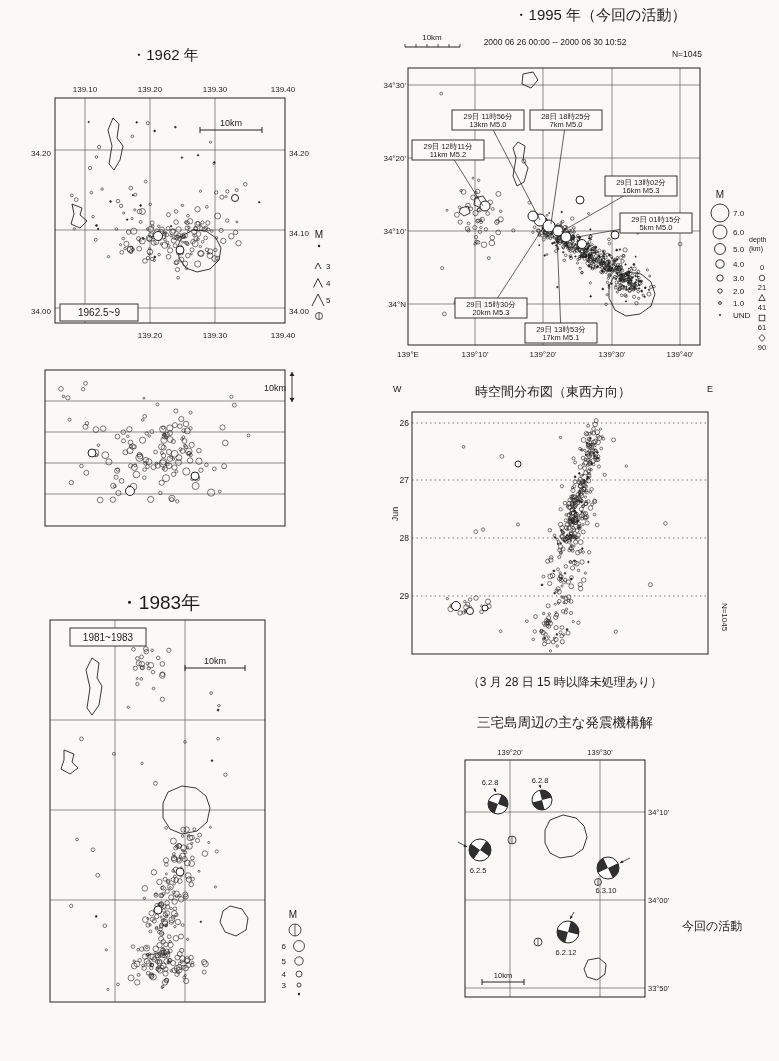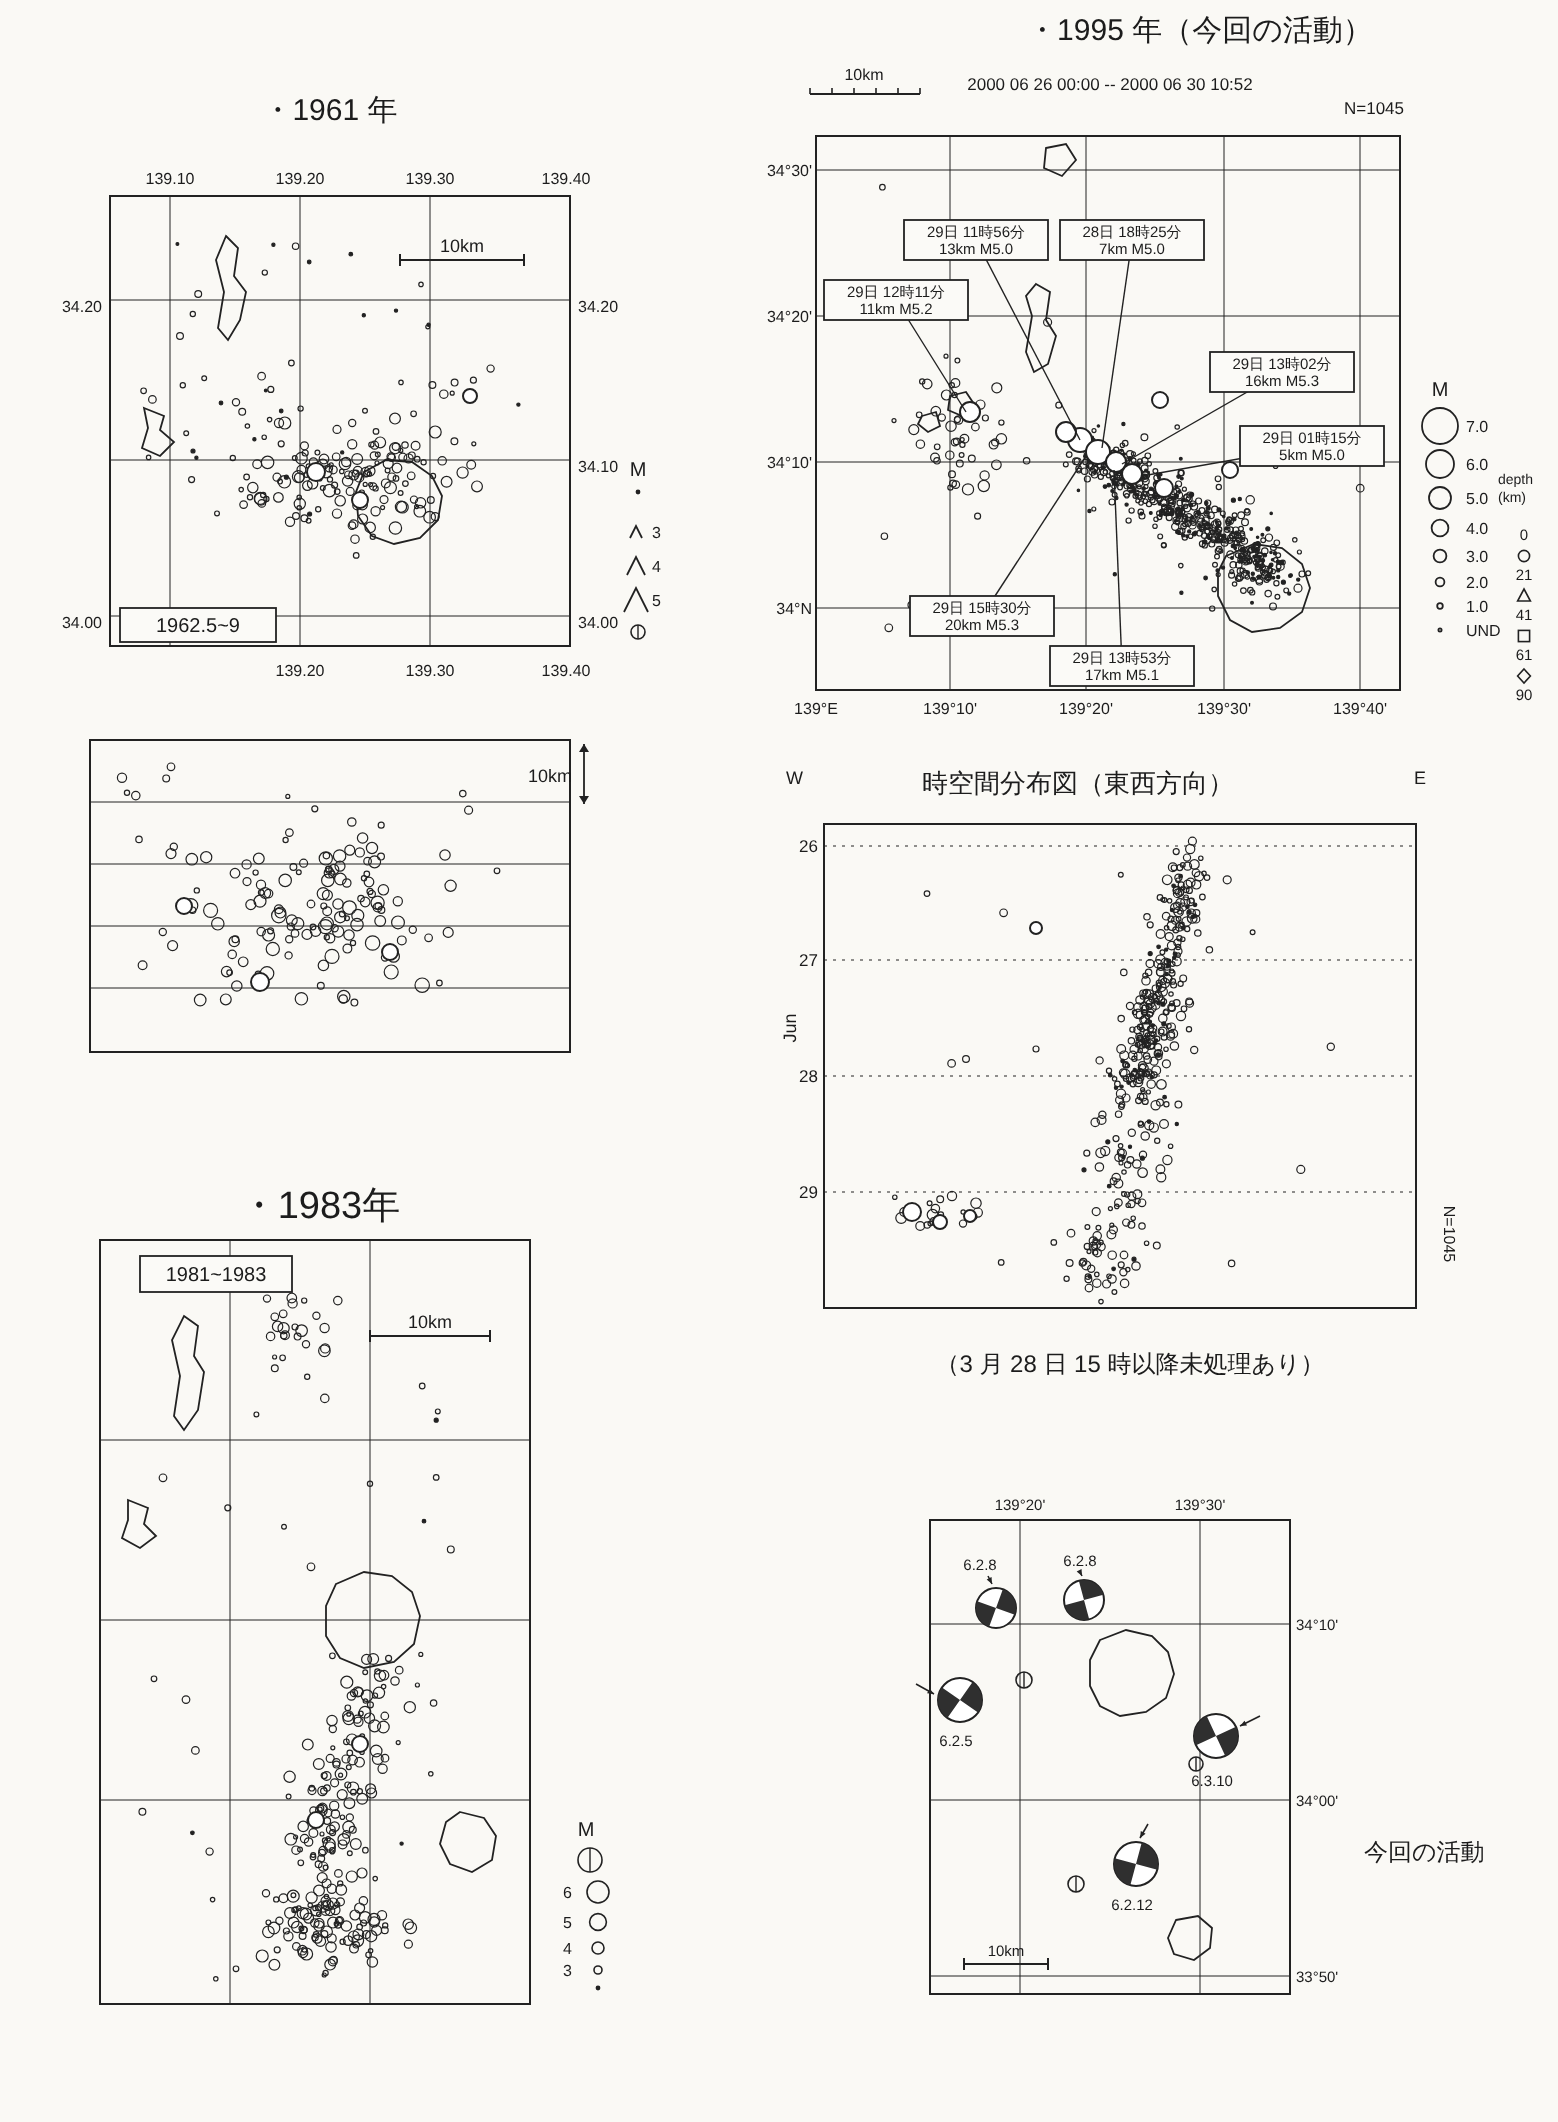--- a/index.html
+++ b/index.html
@@ -7,21 +7,21 @@
         font-family:"Liberation Sans","DejaVu Sans",sans-serif;color:#1c1c1c;overflow:hidden}
   .t{position:absolute;white-space:nowrap}
   .ctr{text-align:center;white-space:normal}
   svg{position:absolute;overflow:visible}
   text{font-family:"Liberation Sans","DejaVu Sans",sans-serif;fill:#1c1c1c}
 </style>
 </head>
 <body>
 
 <div id="page">
-  <div class="t ctr" style="left:95px;top:46px;width:140px;font-size:15px">・1961 年</div>
+  <div class="t ctr" style="left:95px;top:46px;width:140px;font-size:15px">・1962 年</div>
   <svg style="left:30px;top:78px" width="320" height="268" viewBox="0 0 320 268">
       <g>
         <line x1="55" y1="20" x2="55" y2="245" stroke="#222" stroke-width="0.5"></line>
         <line x1="120" y1="20" x2="120" y2="245" stroke="#222" stroke-width="0.5"></line>
         <line x1="185" y1="20" x2="185" y2="245" stroke="#222" stroke-width="0.5"></line>
         <line x1="25" y1="72" x2="255" y2="72" stroke="#222" stroke-width="0.5"></line>
         <line x1="25" y1="152" x2="255" y2="152" stroke="#222" stroke-width="0.5"></line>
         <line x1="25" y1="230" x2="255" y2="230" stroke="#222" stroke-width="0.5"></line>
         <rect x="25" y="20" width="230" height="225" fill="none" stroke="#222" stroke-width="1"></rect>
       </g>
@@ -1539,21 +1539,21 @@
         <text x="44" y="66" font-size="7">(km)</text>
         <text x="57" y="85" font-size="7.5" text-anchor="middle">0</text>
         <text x="57" y="105" font-size="7.5" text-anchor="middle">21</text>
         <text x="57" y="125" font-size="7.5" text-anchor="middle">41</text>
         <text x="57" y="145" font-size="7.5" text-anchor="middle">61</text>
         <text x="57" y="165" font-size="7.5" text-anchor="middle">90</text>
       </g>
     </svg>
 
   <div class="t" style="left:393px;top:384px;font-size:9px">W</div>
-  <div class="t ctr" style="left:414px;top:383px;width:250px;font-size:13px">時空間分布図（東西方向）</div>
+  <div class="t ctr" style="left:428px;top:383px;width:250px;font-size:13px">時空間分布図（東西方向）</div>
   <div class="t" style="left:707px;top:384px;font-size:9px">E</div>
   <svg style="left:390px;top:402px" width="345" height="270" viewBox="0 0 345 270">
       <g>
         <line x1="22" y1="21" x2="318" y2="21" stroke="#222" stroke-width="0.6" stroke-dasharray="1.5 3"></line>
         <line x1="22" y1="78" x2="318" y2="78" stroke="#222" stroke-width="0.6" stroke-dasharray="1.5 3"></line>
         <line x1="22" y1="136" x2="318" y2="136" stroke="#222" stroke-width="0.6" stroke-dasharray="1.5 3"></line>
         <line x1="22" y1="194" x2="318" y2="194" stroke="#222" stroke-width="0.6" stroke-dasharray="1.5 3"></line>
         <rect x="22" y="10" width="296" height="242" fill="none" stroke="#222" stroke-width="1"></rect>
       </g>
       <g>
@@ -2003,20 +2003,21 @@
         <text x="19" y="24" font-size="8.5" text-anchor="end">26</text>
         <text x="19" y="81" font-size="8.5" text-anchor="end">27</text>
         <text x="19" y="139" font-size="8.5" text-anchor="end">28</text>
         <text x="19" y="197" font-size="8.5" text-anchor="end">29</text>
         <text x="8" y="112" font-size="9" text-anchor="middle" transform="rotate(-90 8 112)">Jun</text>
         <text x="332" y="215" font-size="8" text-anchor="middle" transform="rotate(90 332 215)">N=1045</text>
       </g>
     </svg>
   <div class="t ctr" style="left:430px;top:674px;width:270px;font-size:12px">（3 月 28 日 15 時以降未処理あり）</div>
 
+  <div class="t ctr" style="left:425px;top:714px;width:280px;font-size:13.5px">三宅島周辺の主な発震機構解</div>
   <svg style="left:450px;top:742px" width="235" height="272" viewBox="0 0 235 272">
       <g>
         <line x1="60" y1="18" x2="60" y2="255" stroke="#222" stroke-width="0.5"></line>
         <line x1="150" y1="18" x2="150" y2="255" stroke="#222" stroke-width="0.5"></line>
         <line x1="15" y1="70" x2="195" y2="70" stroke="#222" stroke-width="0.5"></line>
         <line x1="15" y1="158" x2="195" y2="158" stroke="#222" stroke-width="0.5"></line>
         <line x1="15" y1="246" x2="195" y2="246" stroke="#222" stroke-width="0.5"></line>
         <rect x="15" y="18" width="180" height="237" fill="none" stroke="#222" stroke-width="1"></rect>
       </g>
       <g>

